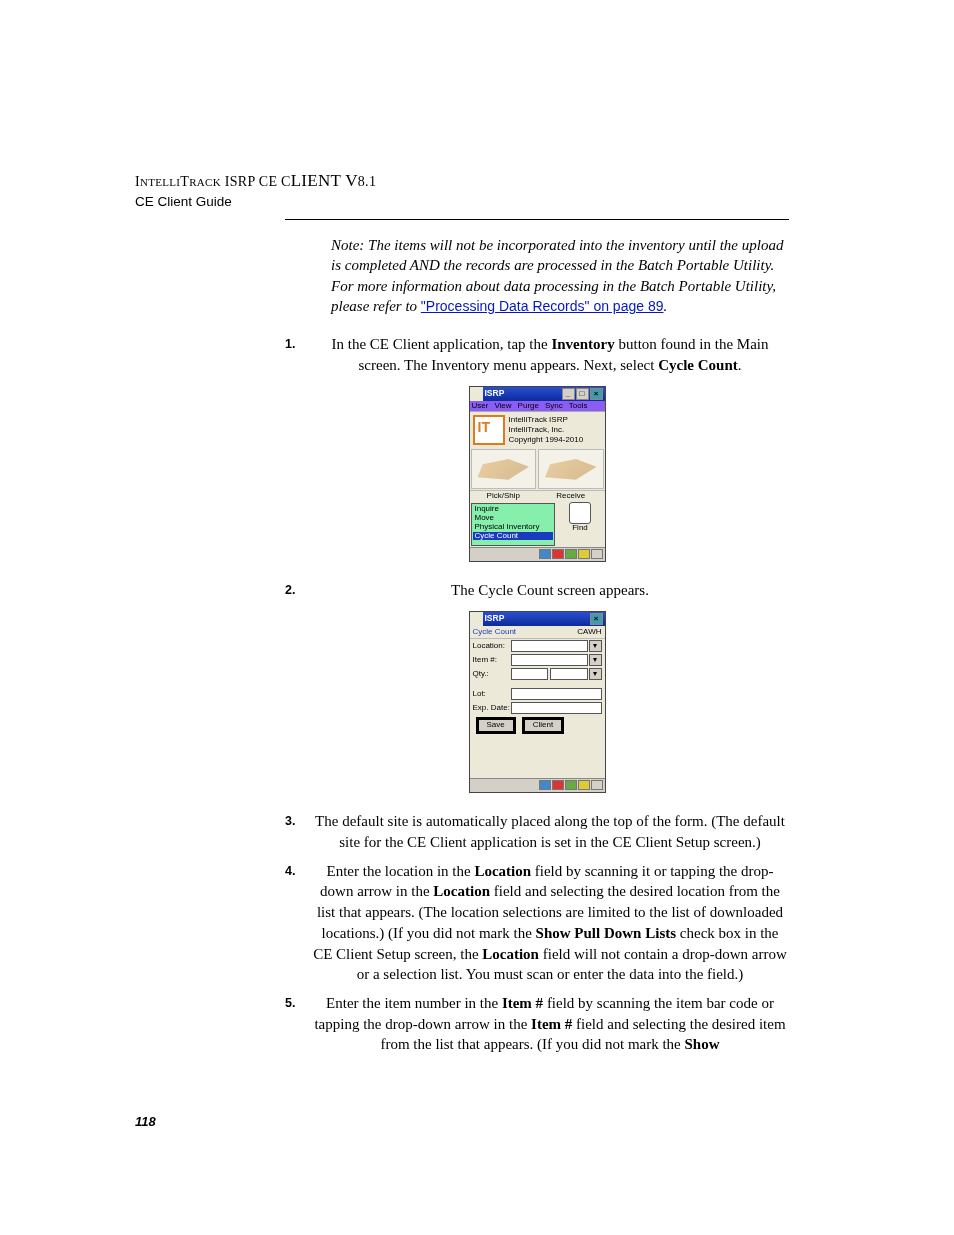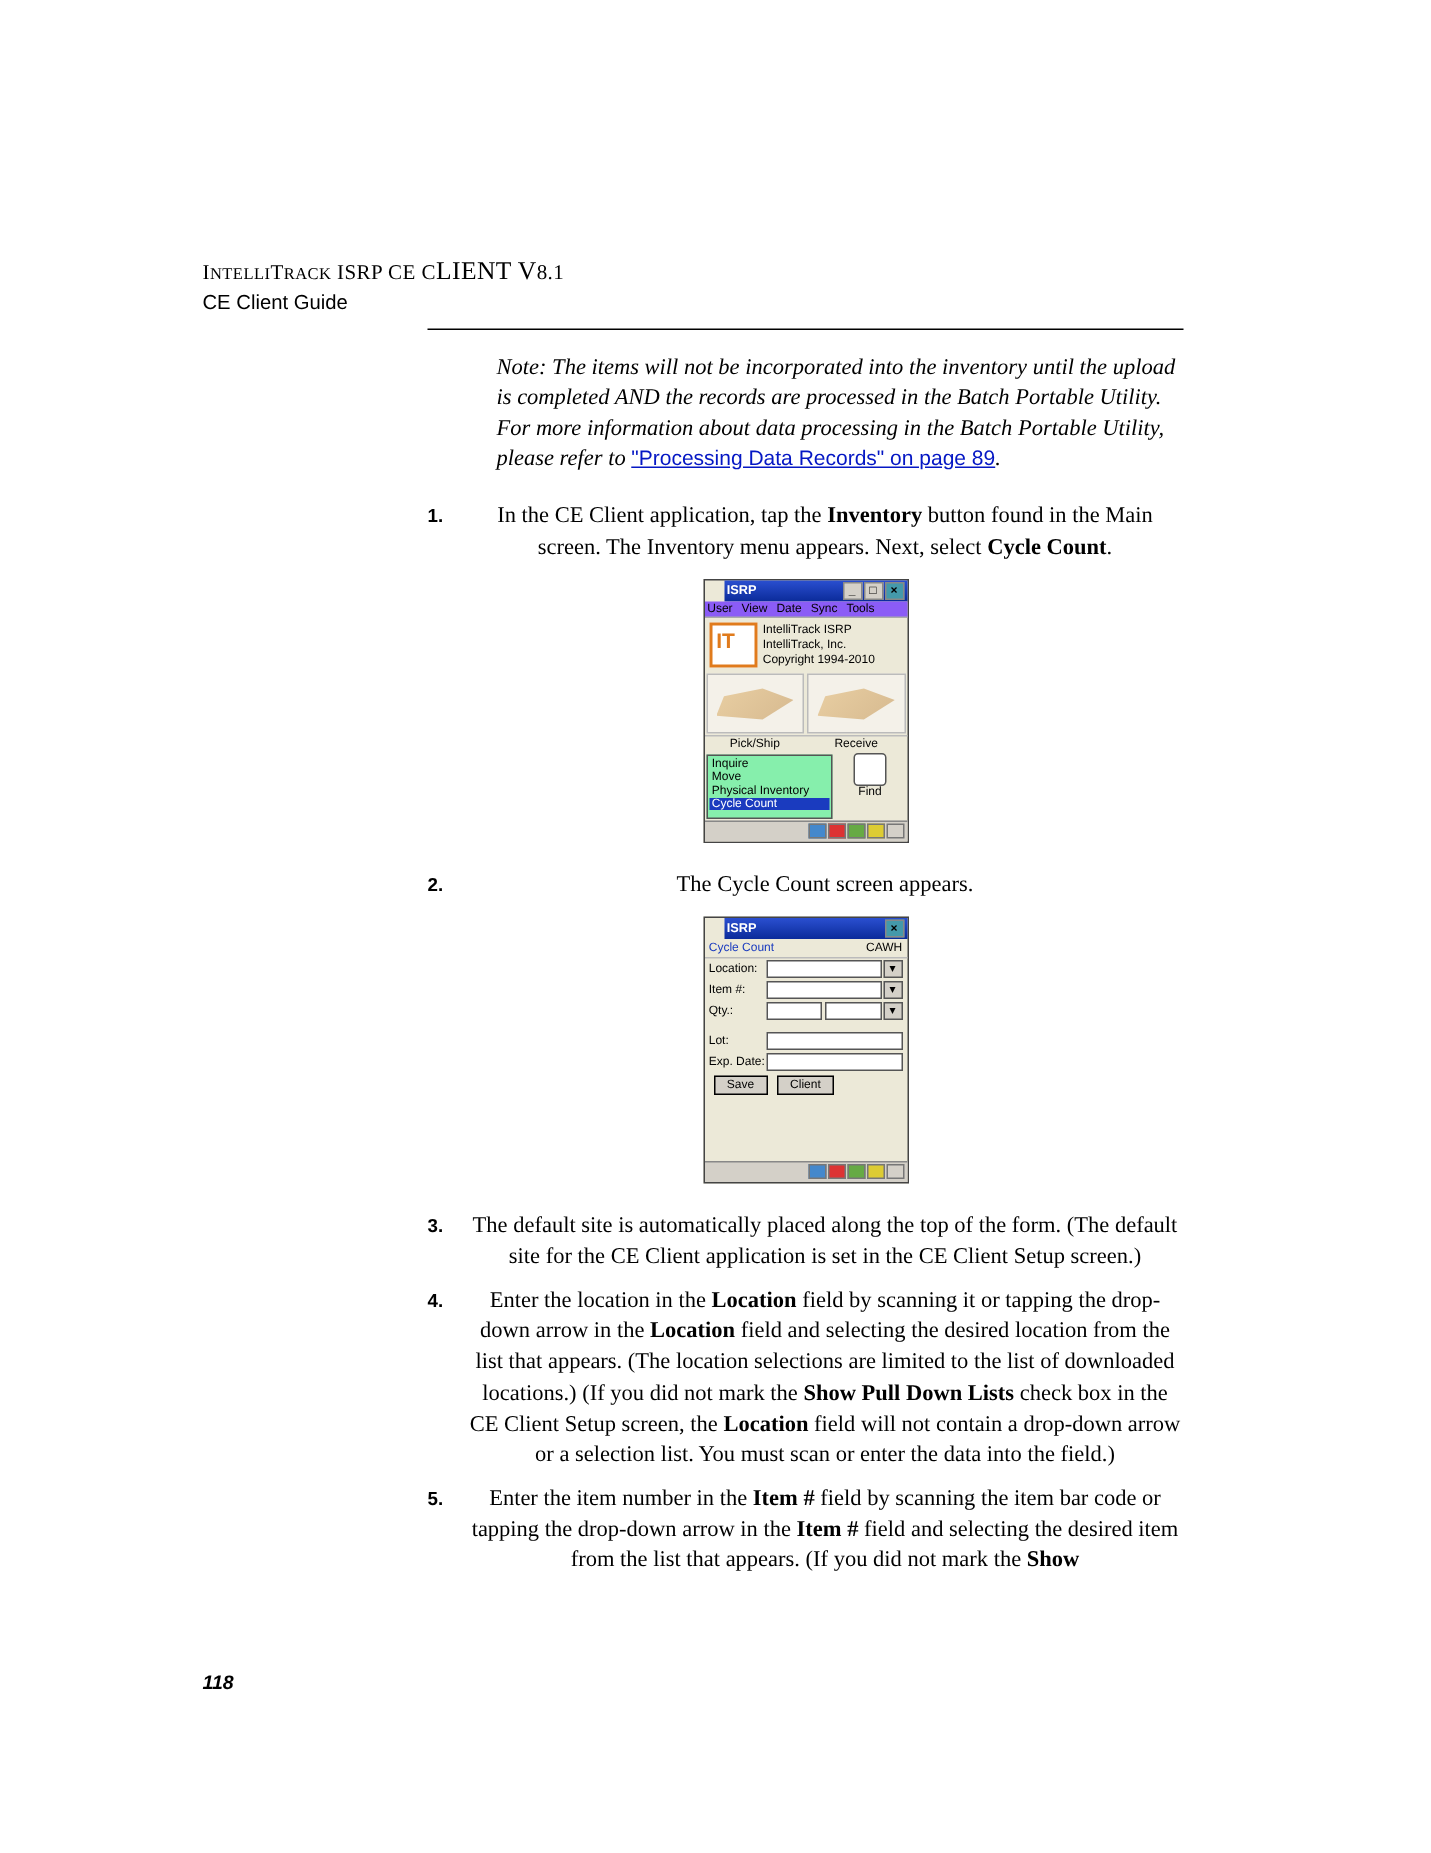--- a/index.html
+++ b/index.html
@@ -132,21 +132,21 @@
   .submenu .sel{background:#1a3bbf;color:#fff;}
   .taskbar{background:#d4d0c8;border-top:1px solid #888;height:11px;display:flex;justify-content:flex-end;gap:1px;padding:1px 2px;}
   .tray{width:10px;height:8px;border:1px solid #777;}
   .tray.r{background:#d33;} .tray.g{background:#6a4;} .tray.y{background:#dc3;} .tray.b2{background:#48c;}
   
   .formrow{display:flex;align-items:center;padding:1px 3px;font-size:8px;}
   .formrow .lbl{width:38px;}
   .formrow .inp{flex:1;height:10px;border:1px solid #555;background:#fff;}
   .drop{width:11px;height:10px;border:1px solid #555;background:#d4d0c8;margin-left:1px;text-align:center;line-height:9px;}
   .formhead{display:flex;justify-content:space-between;padding:2px 3px;font-size:8px;color:#1a3bbf;border-bottom:1px solid #bbb;}
-  .btn3d{background:#d4d0c8;border:1px solid #000000;padding:0 8px;font-size:8px;height:11px;line-height:10px;}
+  .btn3d{background:#d4d0c8;border:3px solid #000000;padding:0 8px;font-size:8px;height:11px;line-height:10px;}
   .btnbar{display:flex;gap:6px;padding:2px 6px;}
   .pad{height:42px;}
   .page-number{
     position:absolute;
     left:135px;
     bottom:106px;
     font-family: Arial, Helvetica, sans-serif;
     font-weight: bold;
     font-size: 13px;
     font-style: italic;
@@ -182,21 +182,21 @@
       <div class="titlebar">
         <span>ISRP</span>
         <span class="spacer"></span>
         <span class="winbtn">_</span>
         <span class="winbtn">□</span>
         <span class="winbtn" style="background:#49a">×</span>
       </div>
       <div class="menubar">
         <span>User</span>
         <span>View</span>
-        <span>Date</span>
+        <span>Purge</span>
         <span>Sync</span>
         <span>Tools</span>
       </div>
       <div class="about">
         <div class="logo"></div>
         <div class="about-text">
           <div>IntelliTrack ISRP</div>
           <div>IntelliTrack, Inc.</div>
           <div>Copyright 1994-2010</div>
         </div>

